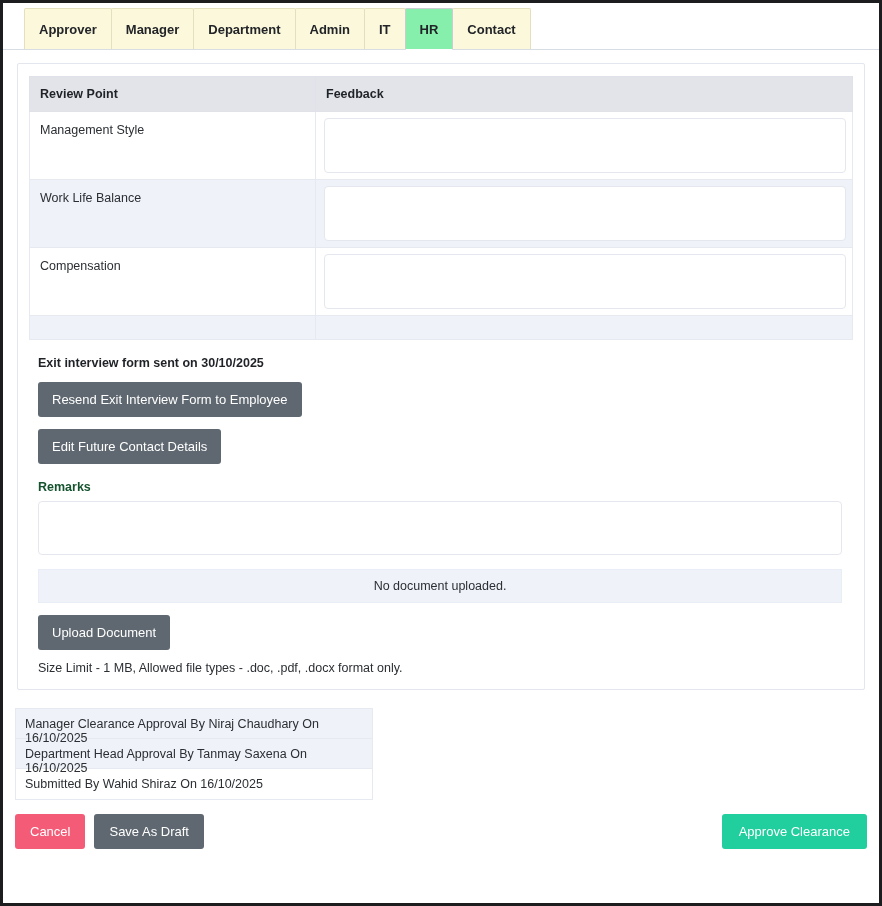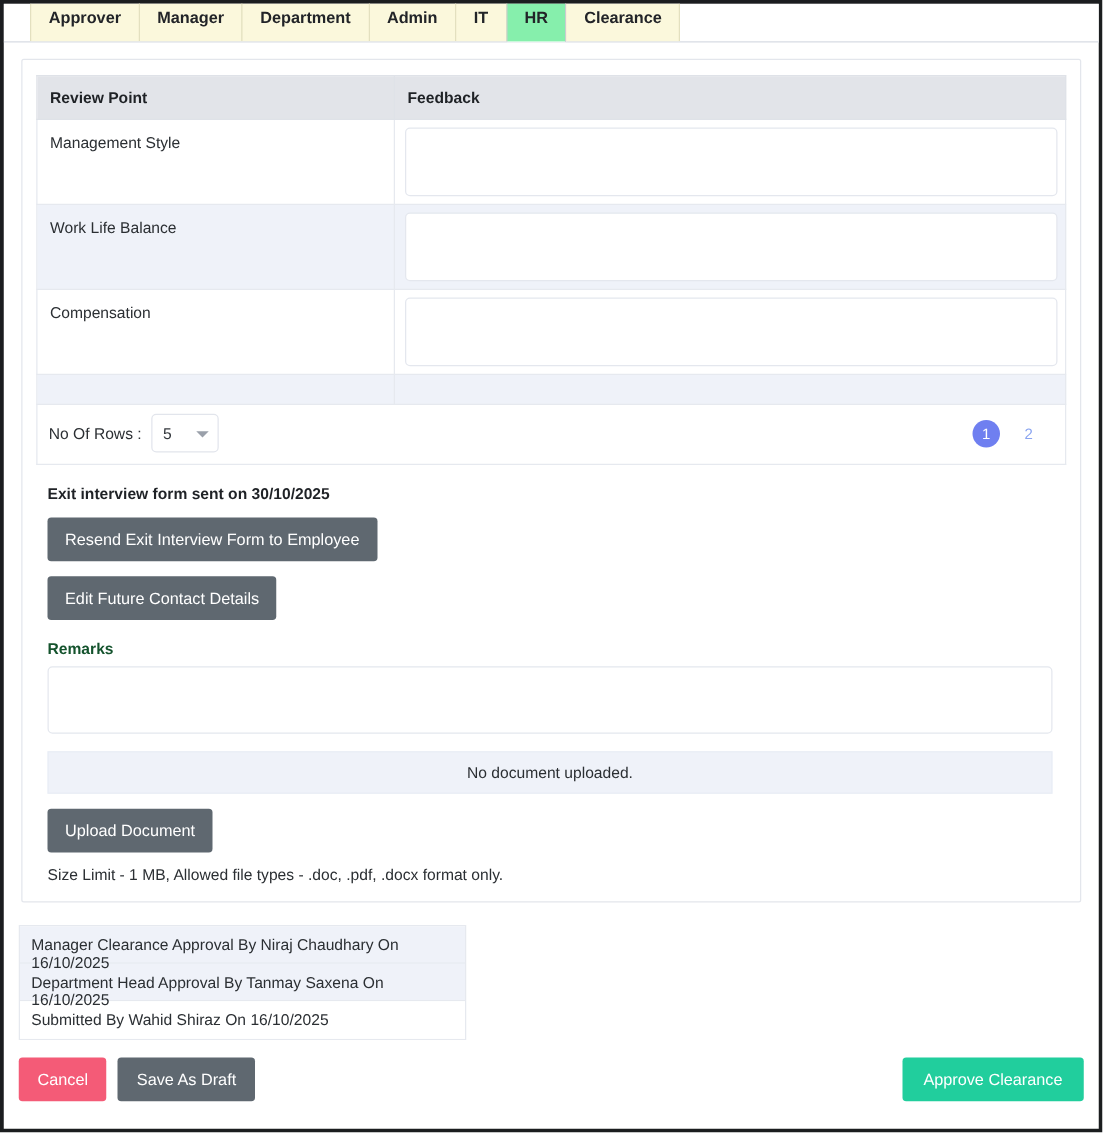--- a/index.html
+++ b/index.html
@@ -16,21 +16,21 @@
     width: 882px; height: 906px;
     background: #ffffff;
     border: 3px solid #1b1d1f;
     overflow: hidden;
   }
 
   
   .tabs {
     display: flex;
     align-items: flex-end;
-    height: 31px;
+    height: 47px;
     padding-left: 21px;
     background: #ffffff;
     border-bottom: 1px solid #d8dce3;
   }
   .tab {
     font-size: 13px;
     font-weight: bold;
     color: #222428;
     background: #fbf8dc;
     border: 1px solid #e3e0bf;
@@ -232,21 +232,21 @@
 
 <div id="app">
 
   <div class="tabs">
     <div class="tab">Approver</div>
     <div class="tab">Manager</div>
     <div class="tab">Department</div>
     <div class="tab">Admin</div>
     <div class="tab">IT</div>
     <div class="tab active">HR</div>
-    <div class="tab">Clearance</div>
+    <div class="tab">Contact</div>
   </div>
 
   <div class="card">
 
     <table class="rtable">
       <thead>
         <tr>
           <th class="col-point">Review Point</th>
           <th>Feedback</th>
         </tr>
@@ -270,33 +270,20 @@
             <div class="fb-box"></div>
           </td>
         </tr>
         <tr class="pad-row">
           <td></td>
           <td></td>
         </tr>
       </tbody>
     </table>
 
-    <div class="pager">
-      <div class="rows-group">
-        <span class="rows-label">No Of Rows :</span>
-        <div class="select-box">
-          <span>5</span>
-          <span class="caret"></span>
-        </div>
-      </div>
-      <div class="paging">
-        <div class="pg current">1</div>
-        <div class="pg">2</div>
-      </div>
-    </div>
 
     <div class="notice">Exit interview form sent on 30/10/2025</div>
 
     <div class="gbtn-wrap">
       <button class="btn-gray">Resend Exit Interview Form to Employee</button>
     </div>
     <div class="gbtn-wrap">
       <button class="btn-gray">Edit Future Contact Details</button>
     </div>
 

